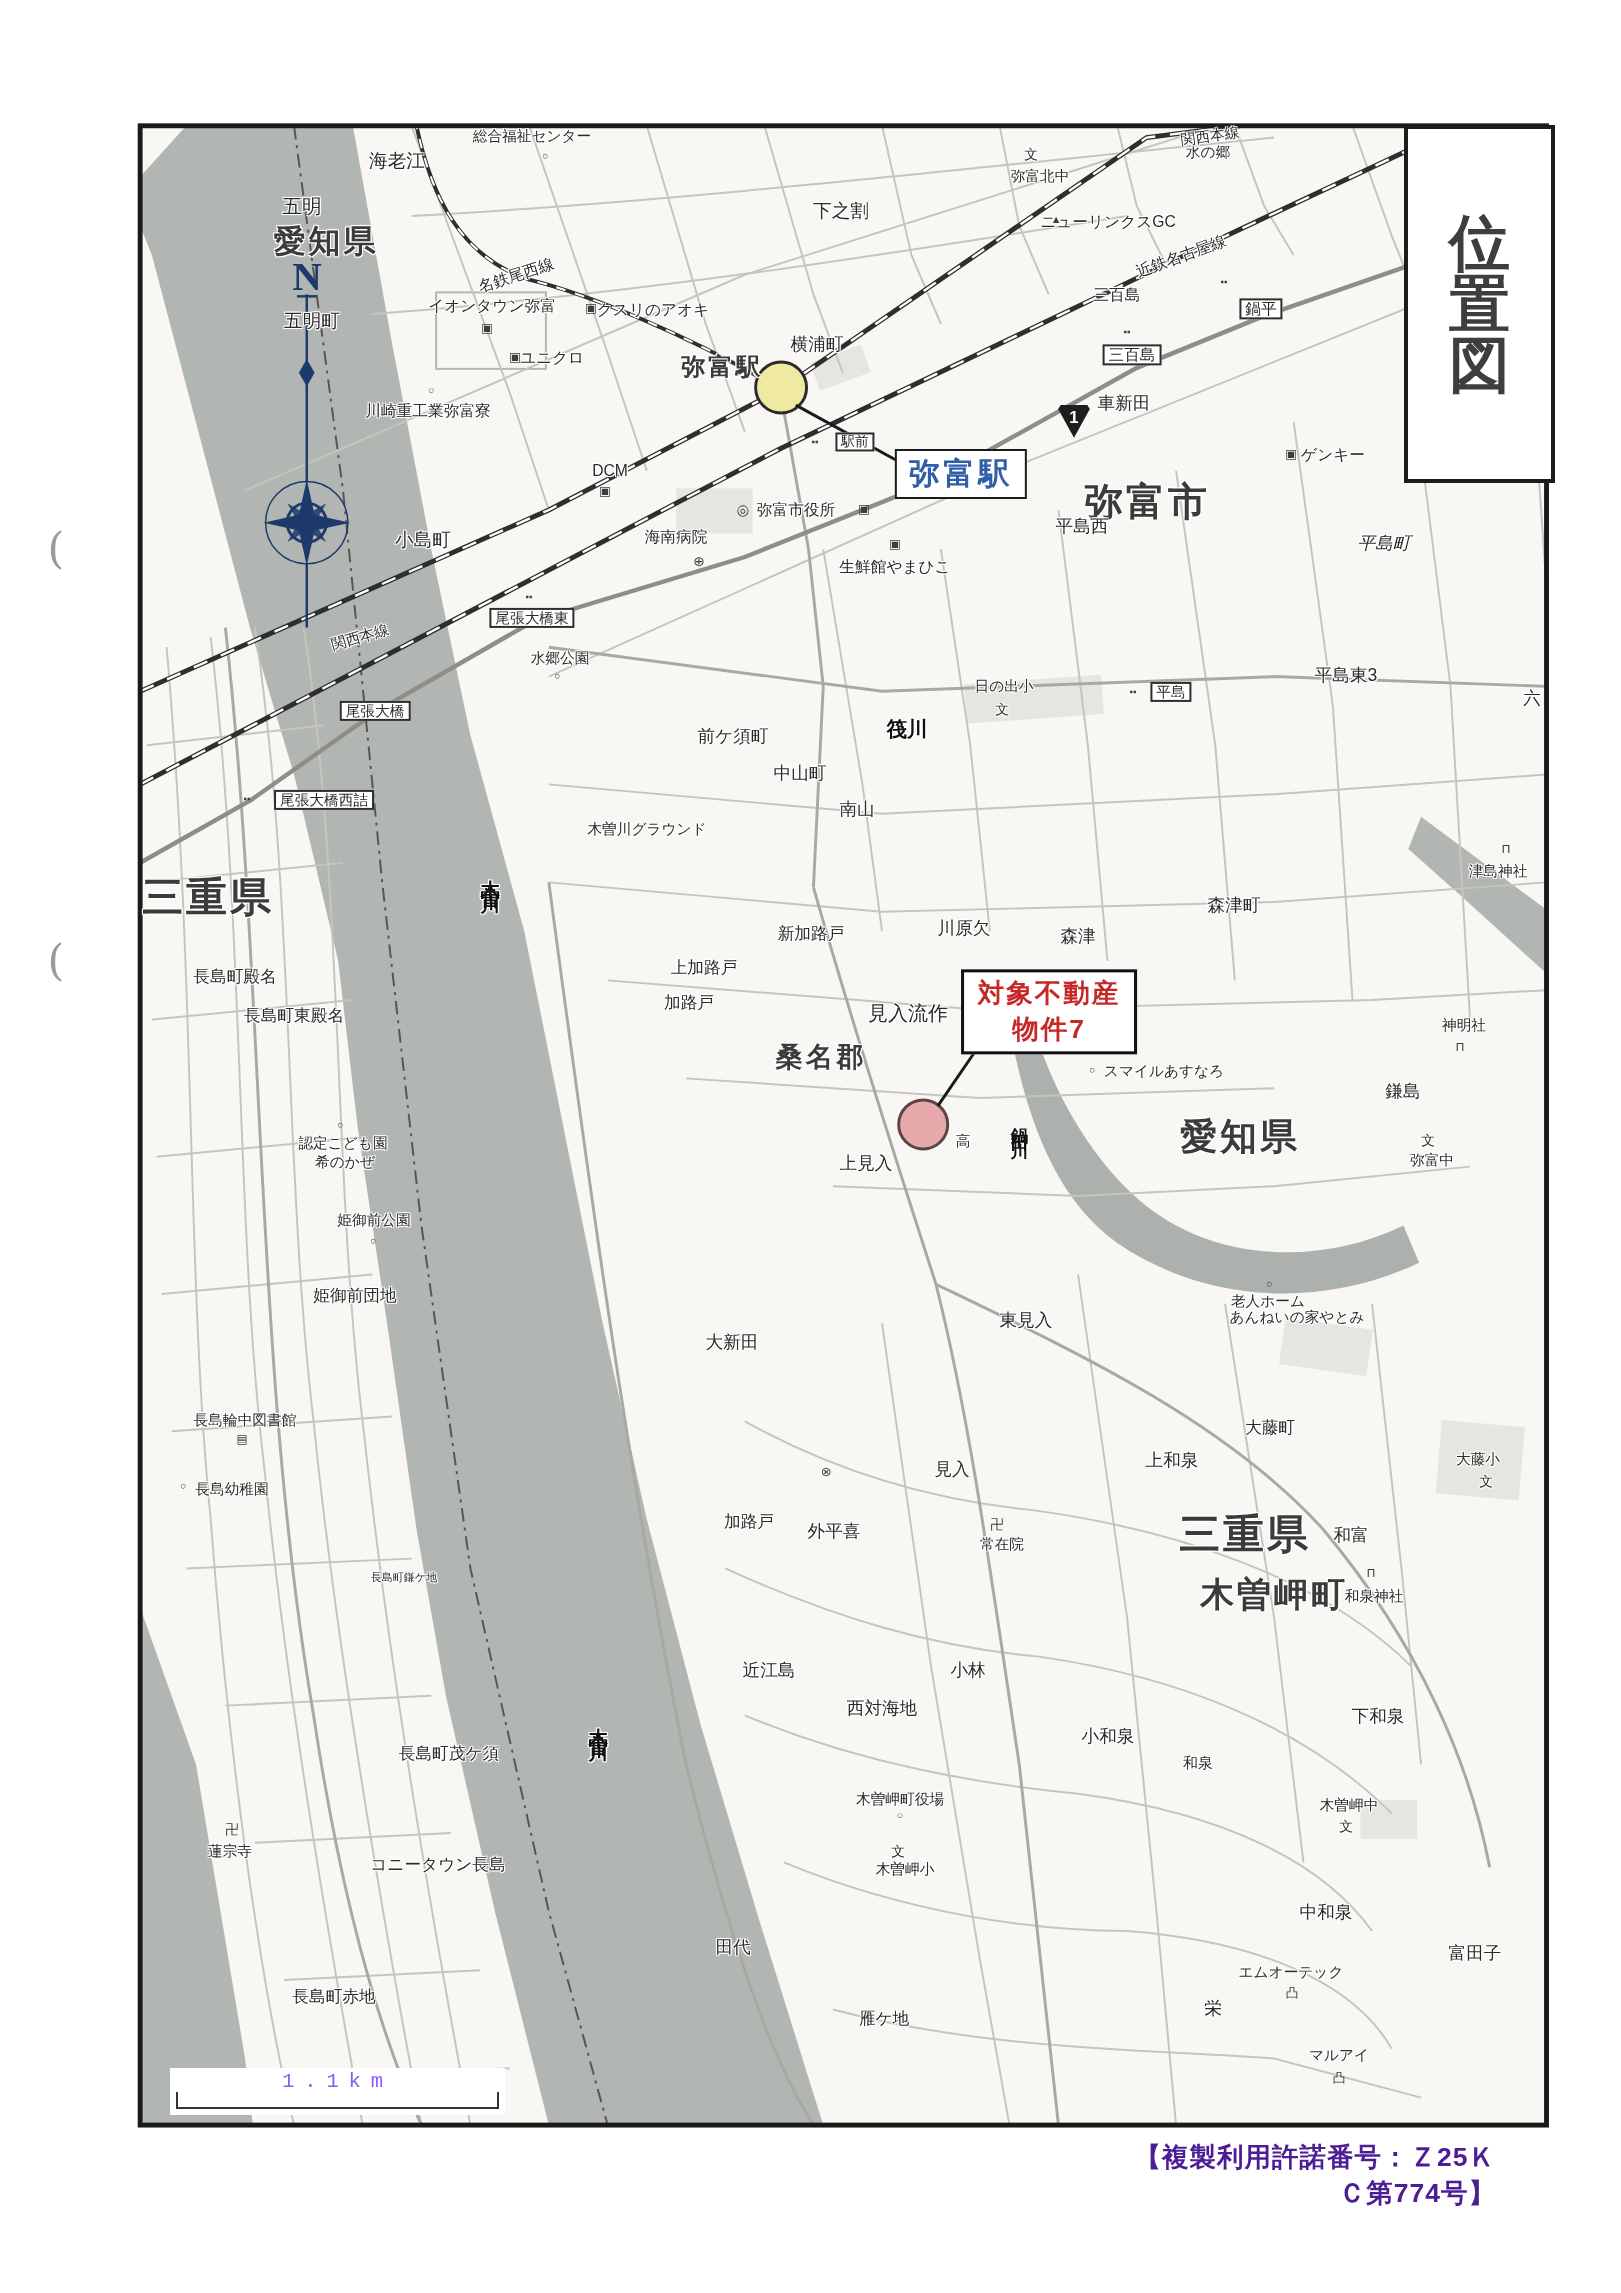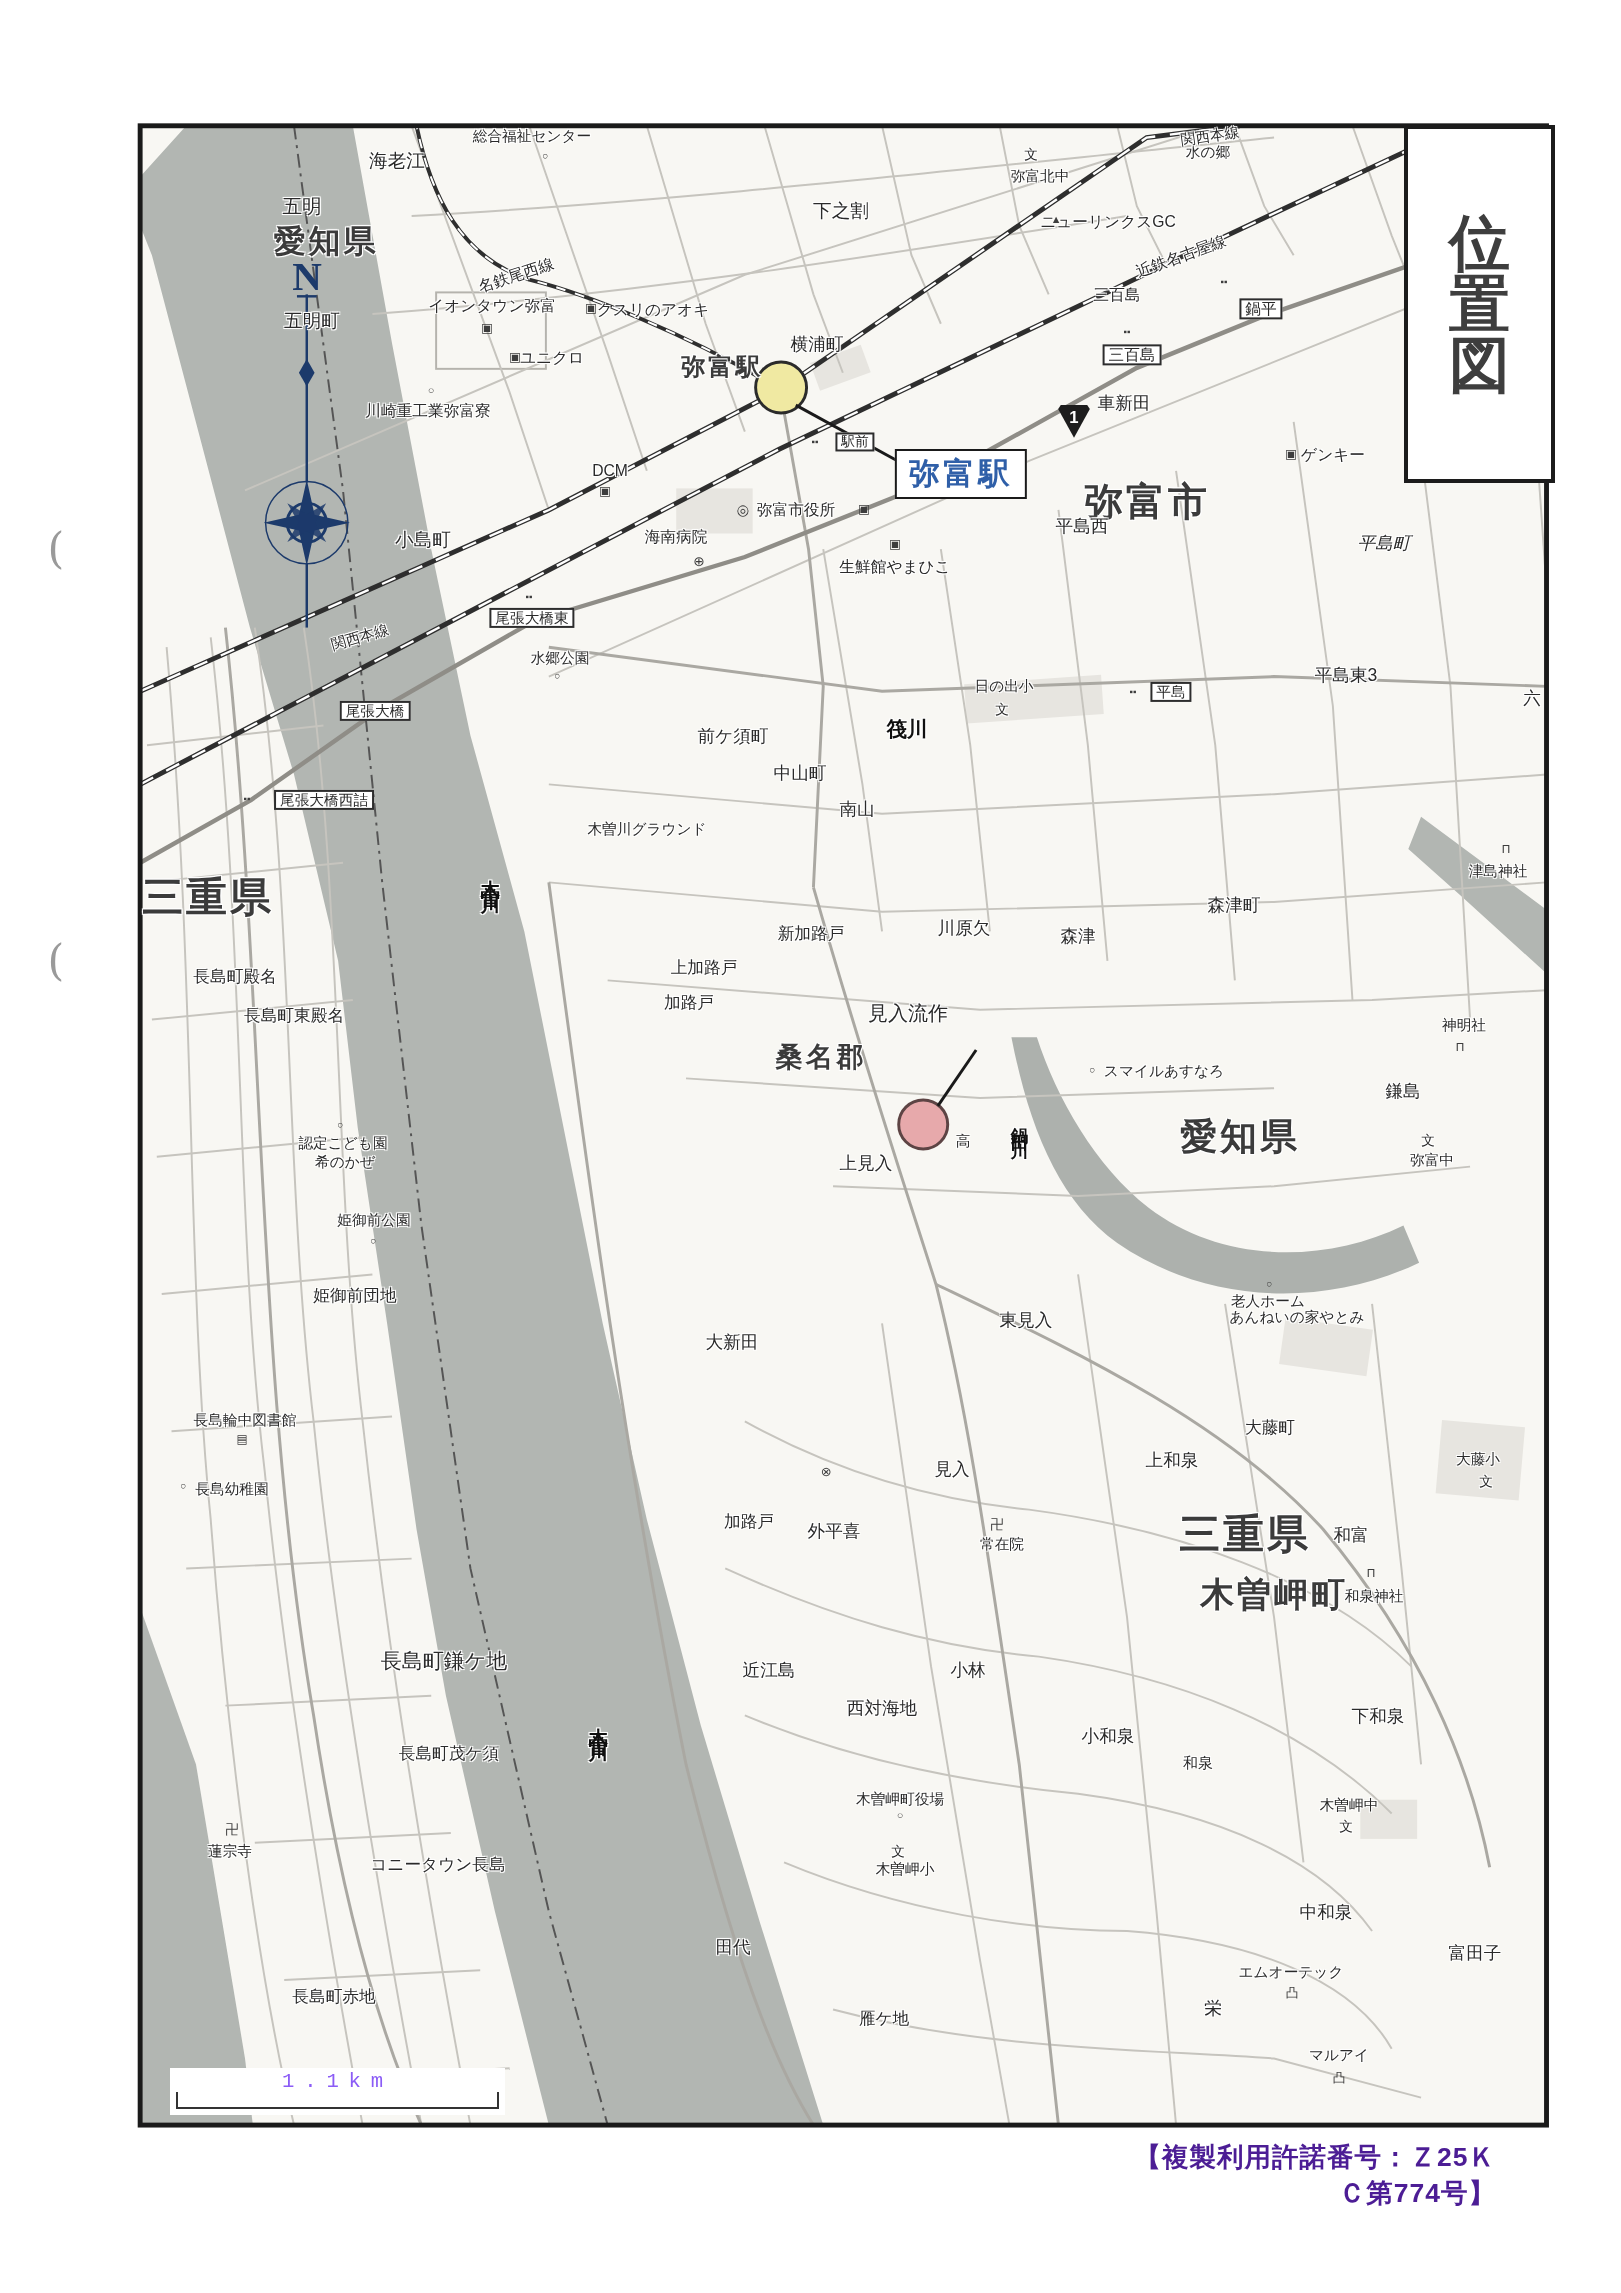--- a/index.html
+++ b/index.html
@@ -314,21 +314,21 @@
       <div class="ml" style="left: 343px; top: 1143px; font-size: 14.7px; transform: translate(-50%, -50%);">認定こども園</div>
       <div class="ml" style="left: 345px; top: 1162px; font-size: 14.7px; transform: translate(-50%, -50%);">希のかぜ</div>
       <div class="ml icon" style="left: 340px; top: 1125px; font-size: 9.8px; transform: translate(-50%, -50%);">○</div>
       <div class="ml" style="left: 374px; top: 1220px; font-size: 14.7px; transform: translate(-50%, -50%);">姫御前公園</div>
       <div class="ml icon" style="left: 373px; top: 1241px; font-size: 9.8px; transform: translate(-50%, -50%);">○</div>
       <div class="ml" style="left: 355px; top: 1296px; font-size: 16.7px; transform: translate(-50%, -50%);">姫御前団地</div>
       <div class="ml" style="left: 245px; top: 1420px; font-size: 14.7px; transform: translate(-50%, -50%);">長島輪中図書館</div>
       <div class="ml icon" style="left: 242px; top: 1439px; font-size: 11.8px; transform: translate(-50%, -50%);">▤</div>
       <div class="ml" style="left: 232px; top: 1489px; font-size: 14.7px; transform: translate(-50%, -50%);">長島幼稚園</div>
       <div class="ml icon" style="left: 183px; top: 1486px; font-size: 9.8px; transform: translate(-50%, -50%);">○</div>
-      <div class="ml" style="left: 404px; top: 1661px; font-size: 21px; transform: translate(-50%, -50%); margin-left: 40px;">長島町鎌ケ地</div>
+      <div class="ml" style="left: 404px; top: 1577px; font-size: 11px; transform: translate(-50%, -50%);">長島町鎌ケ地</div>
       <div class="ml" style="left: 449px; top: 1754px; font-size: 16.7px; transform: translate(-50%, -50%);">長島町茂ケ須</div>
       <div class="ml" style="left: 438px; top: 1865px; font-size: 16.7px; transform: translate(-50%, -50%);">コニータウン長島</div>
       <div class="ml icon" style="left: 232px; top: 1830px; font-size: 13.7px; transform: translate(-50%, -50%);">卍</div>
       <div class="ml" style="left: 230px; top: 1851px; font-size: 14.7px; transform: translate(-50%, -50%);">蓮宗寺</div>
       <div class="ml" style="left: 334px; top: 1997px; font-size: 16.7px; transform: translate(-50%, -50%);">長島町赤地</div>
       <div class="ml art" style="left: 56px; top: 549px; font-size: 43px; transform: translate(-50%, -50%);">(</div>
       <div class="ml art" style="left: 56px; top: 961px; font-size: 43px; transform: translate(-50%, -50%);">(</div>
     </div>
 
   <div class="title-box">
@@ -336,20 +336,24 @@
         <div class="tchar">位</div>
         <div class="tchar">置</div>
         <div class="tchar">図</div>
       </div>
   </div>
 
   <div class="station-callout">
     <span>弥富駅</span>
   </div>
 
+  <div class="property-callout">
+    <div>対象不動産</div>
+    <div>物件7</div>
+  </div>
 
   <div class="compass-n">N</div>
 
   <div class="shield">
     <span>1</span>
   </div>
 
   <div class="scale-bar">
     <div class="lbl">1.1km</div>
     <div class="bracket"></div>

